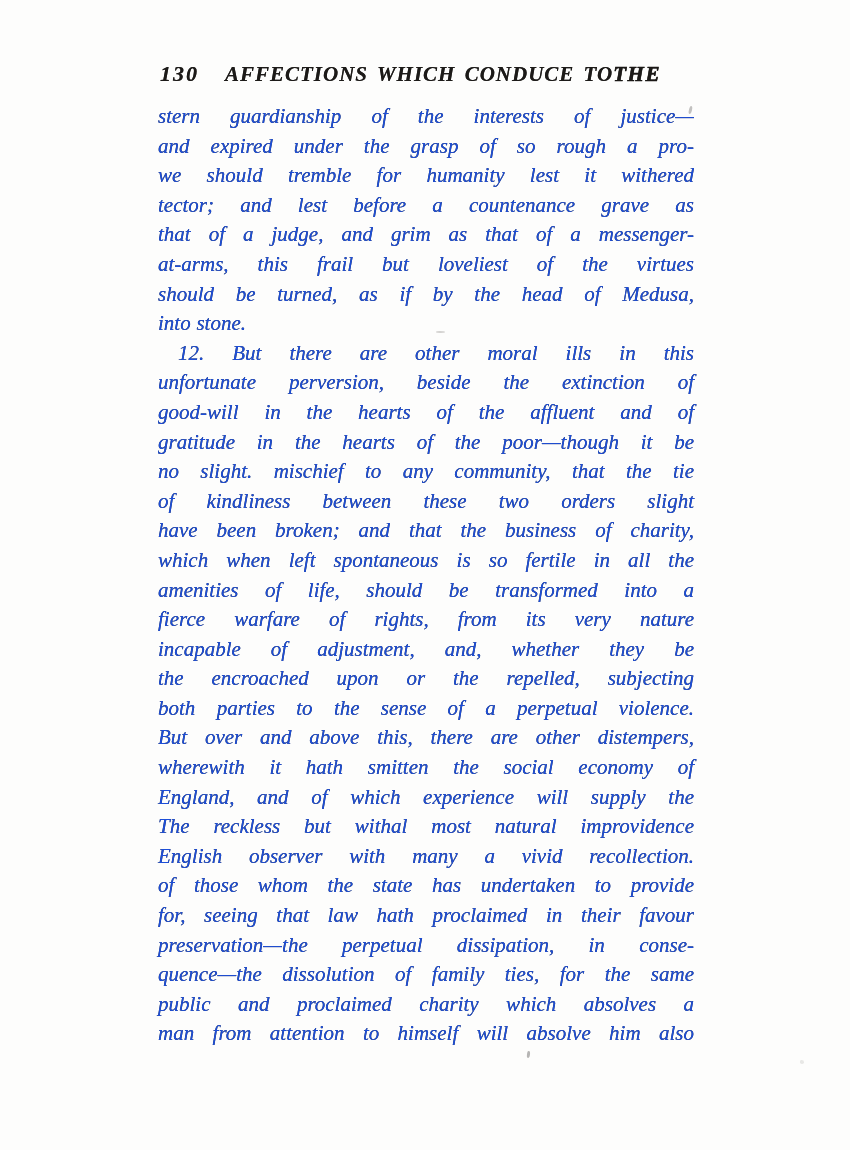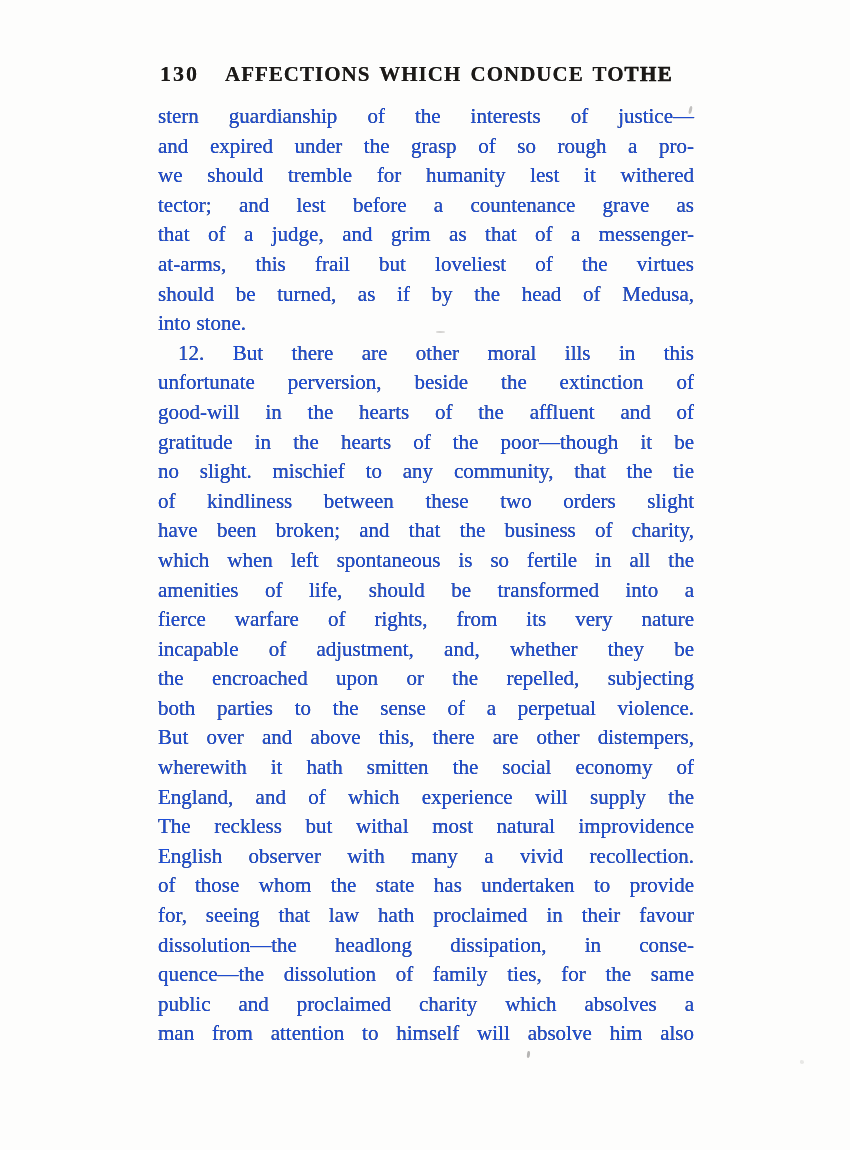--- a/index.html
+++ b/index.html
@@ -6,20 +6,21 @@
   body {
     width: 850px; height: 1150px;
     background: #fdfdfc;
     position: relative;
     overflow: hidden;
     font-family: "Liberation Serif", serif;
   }
   .page {
     position: absolute;
     inset: 0;
+    font-style: italic;
   }
   .running-head {
     position: absolute;
     left: 160px; top: 62px;
     width: 540px;
     display: flex;
     align-items: baseline;
     color: #1c1a18;
     font-weight: bold;
     font-size: 21px;
@@ -105,21 +106,21 @@
     <div class="line">incapable of adjustment, and, whether they be</div>
     <div class="line">the encroached upon or the repelled, subjecting</div>
     <div class="line">both parties to the sense of a perpetual violence.</div>
     <div class="line">But over and above this, there are other distempers,</div>
     <div class="line">wherewith it hath smitten the social economy of</div>
     <div class="line">England, and of which experience will supply the</div>
     <div class="line">The reckless but withal most natural improvidence</div>
     <div class="line">English observer with many a vivid recollection.</div>
     <div class="line">of those whom the state has undertaken to provide</div>
     <div class="line">for, seeing that law hath proclaimed in their favour</div>
-    <div class="line">dissolution—the headlong dissipation, in conse-</div>
+    <div class="line">preservation—the perpetual dissipation, in conse-</div>
     <div class="line">quence—the dissolution of family ties, for the same</div>
     <div class="line">public and proclaimed charity which absolves a</div>
     <div class="line">man from attention to himself will absolve him also</div>
   </div>
 
   <i class="speck s1"></i>
   <i class="speck s2"></i>
   <i class="speck s3"></i>
   <i class="speck s4"></i>
 

